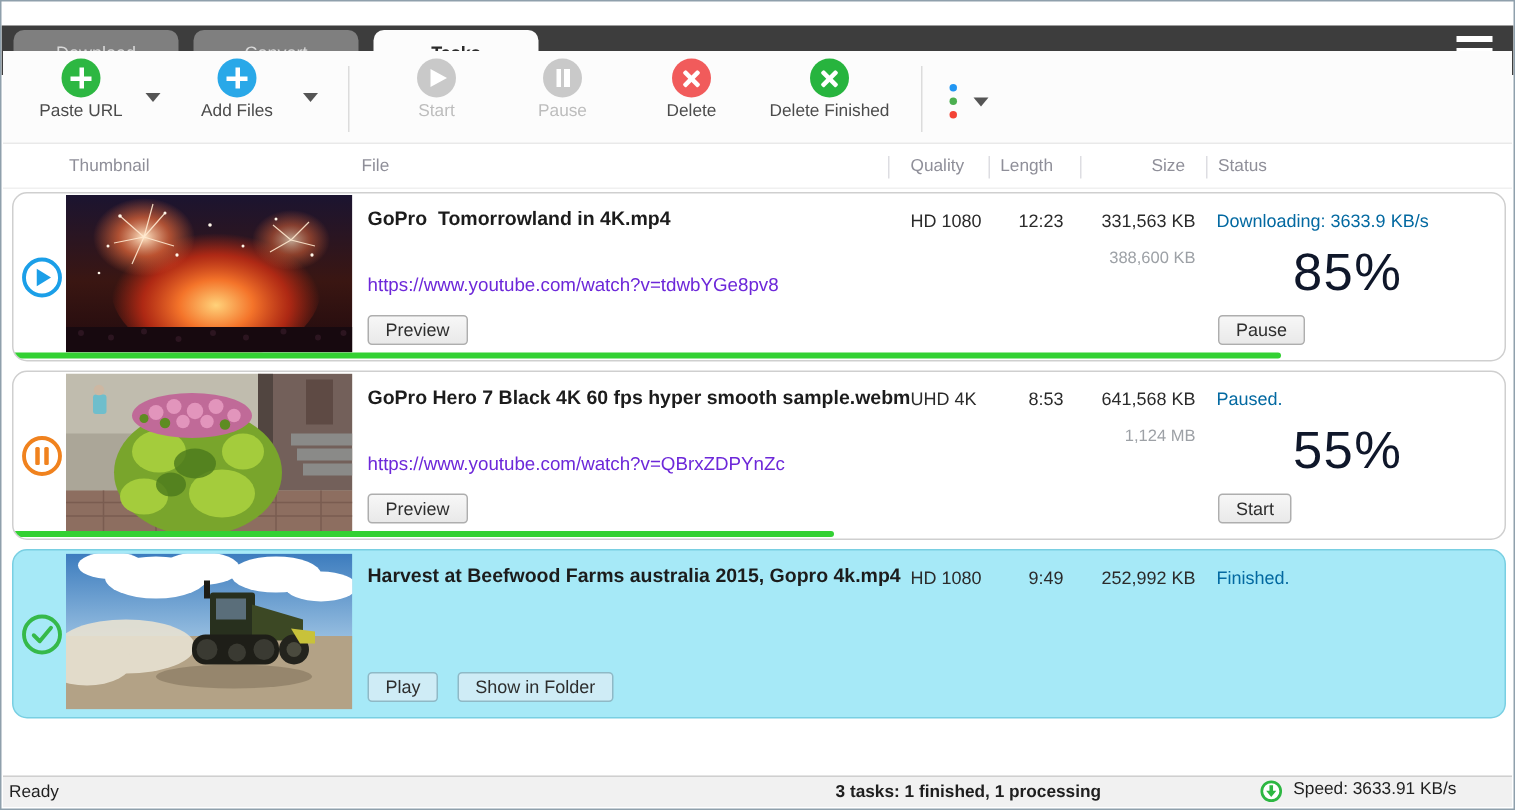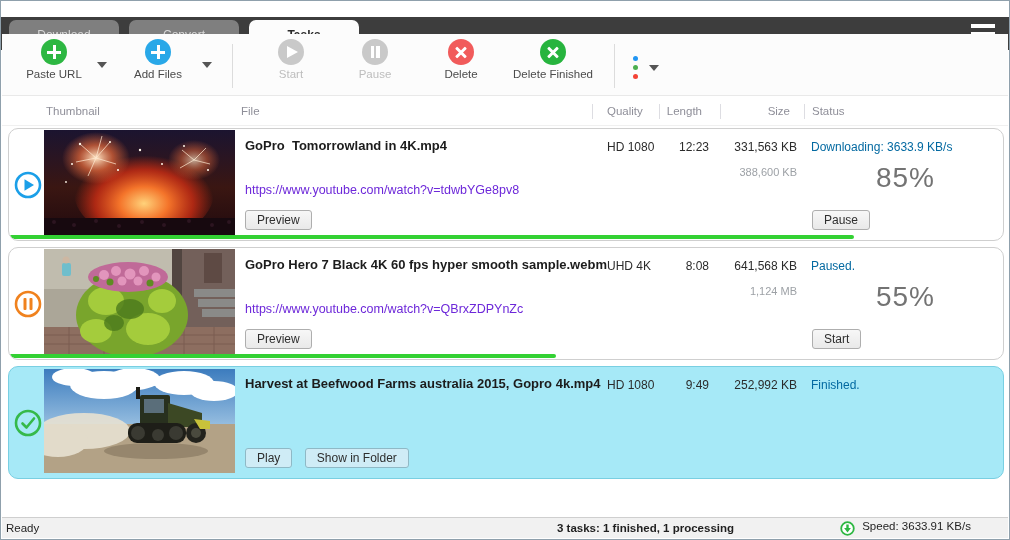--- a/index.html
+++ b/index.html
@@ -66,21 +66,21 @@
   .btn {
     display:inline-block; margin-right:8px; padding:2px 11px; font-size:12px; color:#2e2e2e;
     background:linear-gradient(#f7f7f7,#e9e9e9); border:1px solid #aeaeae; border-radius:3px; cursor:pointer;
   }
   .row.selected .btn { background:#cfecf6; border-color:#8fb9c6; }
   .c-quality { position:absolute; left:598px; top:11px; font-size:12px; color:#2b2b2b; }
   .c-length  { position:absolute; left:630px; top:11px; width:70px; text-align:right; font-size:12px; color:#2b2b2b; }
   .c-size    { position:absolute; left:690px; top:11px; width:98px; text-align:right; font-size:12px; color:#2b2b2b; }
   .c-size2   { position:absolute; left:690px; top:37px; width:98px; text-align:right; font-size:11px; color:#9da1a6; }
   .c-status  { position:absolute; left:802px; top:11px; font-size:12px; color:#0369a1; }
-  .pct { position:absolute; right:68px; top:33px; font-size:28px; font-weight:300; color:#737373; letter-spacing:1px; }
+  .pct { position:absolute; right:68px; top:33px; font-size:35px; font-weight:300; color:#0f172a; letter-spacing:1px; }
   .act-btn { position:absolute; left:803px; top:81px; }
   .progress { position:absolute; left:0; bottom:1px; height:4px; background:#33d133; border-radius:0 2px 2px 0; }
 
   
   .statusbar { position:absolute; left:1px; right:1px; bottom:1px; height:21px; background:#f1f1f1; border-top:1px solid #cfcfcf; font-size:11.5px; color:#1f1f1f; }
   .sb-left { position:absolute; left:4px; top:4px; }
   .sb-center { position:absolute; left:555px; top:4px;font-weight:bold; }
   .sb-speed { position:absolute; left:838px; top:2px; }
   .sb-speed span { vertical-align:3px; margin-left:4px; }
 </style>
@@ -276,21 +276,21 @@
             <circle cx="66" cy="33" r="3.5"></circle>
             <circle cx="106" cy="34" r="3.5"></circle>
             <circle cx="52" cy="30" r="3"></circle>
           </g>
       </svg>
     </div>
     <div class="f-title">GoPro Hero 7 Black 4K 60 fps hyper smooth sample.webm</div>
     <div class="f-url">https://www.youtube.com/watch?v=QBrxZDPYnZc</div>
     <div class="f-btns"><span class="btn">Preview</span></div>
     <div class="c-quality">UHD 4K</div>
-    <div class="c-length">8:08</div>
+    <div class="c-length">8:53</div>
     <div class="c-size">641,568 KB</div>
     <div class="c-size2">1,124 MB</div>
     <div class="c-status">Paused.</div>
     <div class="pct">55%</div>
     <div class="act-btn"><span class="btn">Start</span></div>
     <div class="progress" style="width: 55%;"></div>
   </div>
 
   <div class="row selected" style="top:365px;">
     <svg class="state-ic" viewBox="0 0 28 28">

